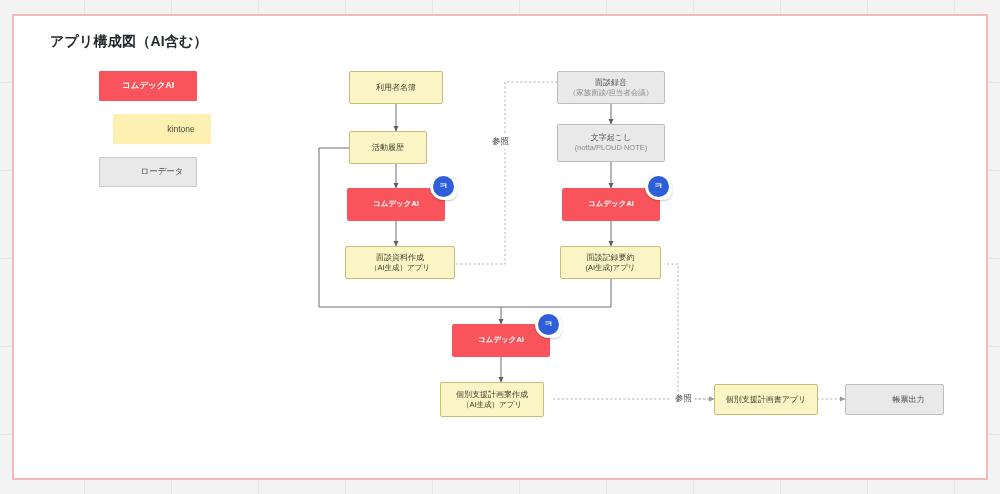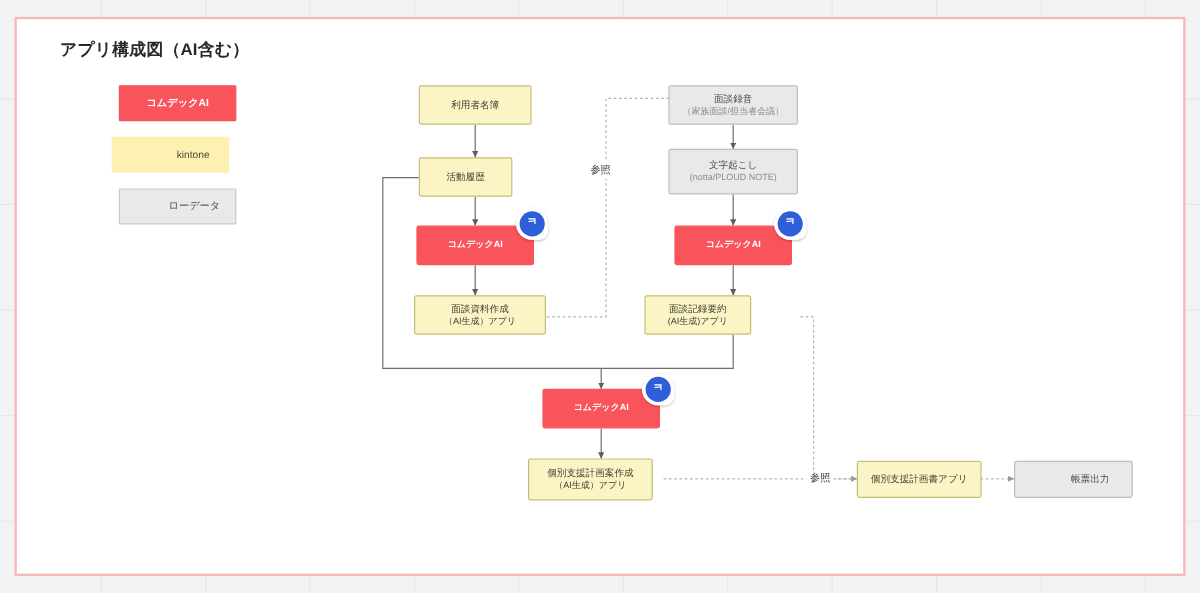--- a/index.html
+++ b/index.html
@@ -108,21 +108,21 @@
 
 <div id="grid-bg"></div>
 
 <div id="canvas"></div>
 
 <div id="title">アプリ構成図（AI含む）</div>
 
 <div class="legend-box lg-red" style="left:99px;top:71px;">
   <span>コムデックAI</span>
 </div>
-<div class="legend-box lg-yellow" style="left:93px;top:114px;padding-left:38px;">
+<div class="legend-box lg-yellow" style="left:113px;top:114px;padding-left:38px;">
   <span>kintone</span>
 </div>
 <div class="legend-box lg-gray" style="left:99px;top:157px;">
   <span>ローデータ</span>
 </div>
 
 <svg id="edges" viewBox="0 0 1000 494">
   <defs>
     <marker id="ah" markerWidth="7" markerHeight="7" refX="5.2" refY="2.6" orient="auto">
       <path d="M0,0 L5.4,2.6 L0,5.2 z" fill="#5d5d5d"></path>
@@ -212,21 +212,21 @@
 <div class="node n-ai" style="left:562px;top:188px;width:98px;height:33px;">
   <span>コムデックAI</span>
 </div>
 <div class="badge" style="left:645px;top:173px;">
   <div class="bubble"></div>
   <div class="disc">
     <span class="glyph">ㅋ</span>
   </div>
 </div>
 
-<div class="node n-yellow" style="left:537px;top:246px;width:89px;height:33px;">
+<div class="node n-yellow" style="left:560px;top:246px;width:101px;height:33px;">
   <span>面談記録要約</span>
   <span class="n-sub">(AI生成)アプリ</span>
 </div>
 
 <div class="node n-ai" style="left:452px;top:324px;width:98px;height:33px;">
   <span>コムデックAI</span>
 </div>
 <div class="badge" style="left:535px;top:311px;">
   <div class="bubble"></div>
   <div class="disc">

